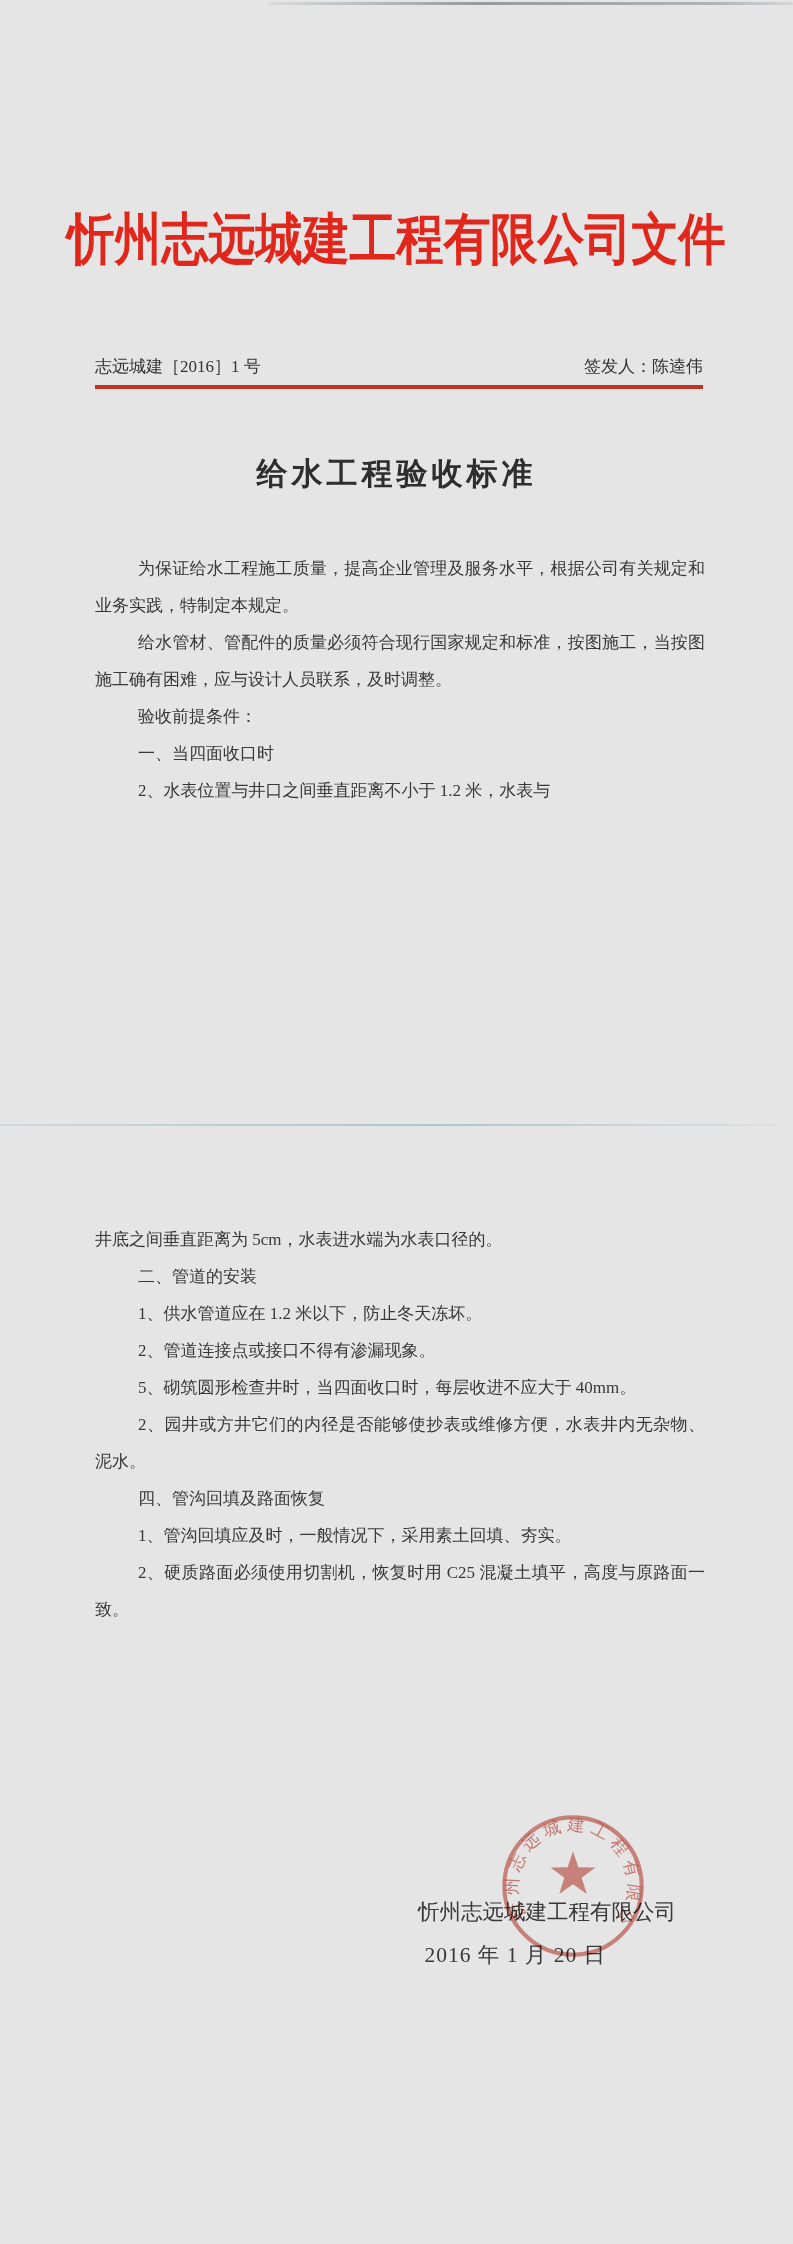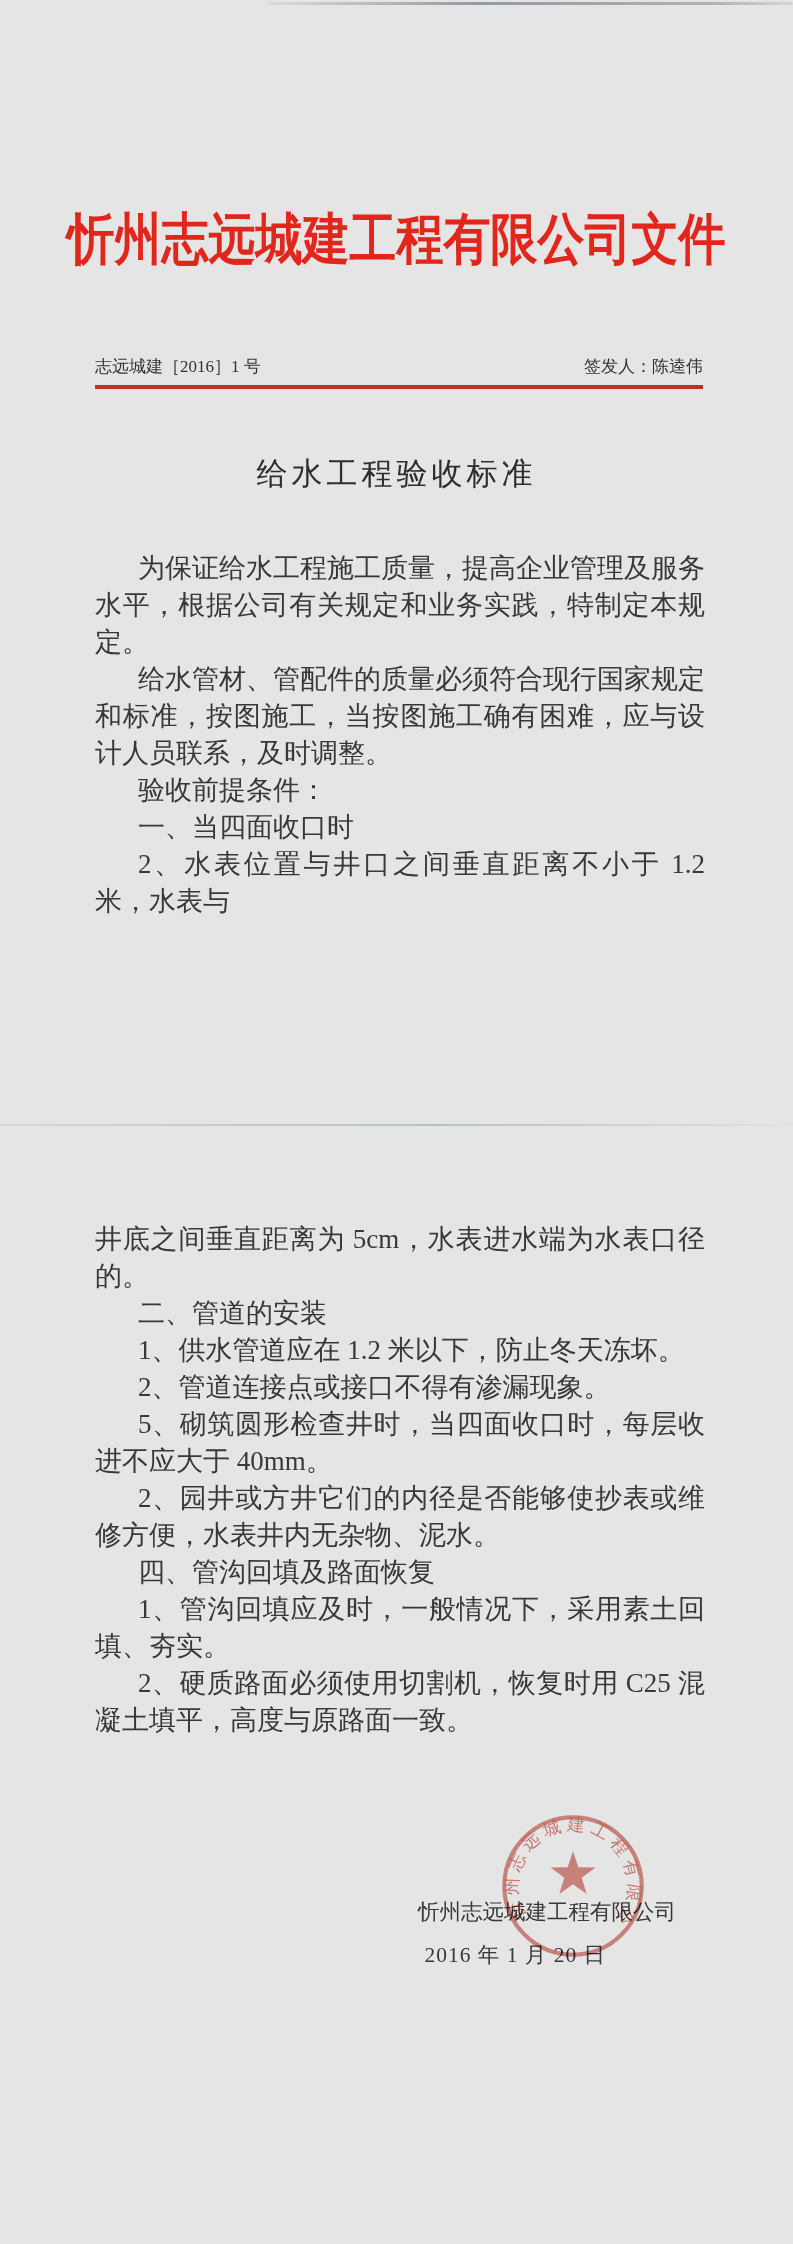--- a/index.html
+++ b/index.html
@@ -36,26 +36,26 @@
     display: flex; justify-content: space-between; align-items: flex-end;
     font-size: 17px; color: #333; margin-top: 6px;
   }
   .red-rule {
     position: absolute; top: 385px; left: 95px; width: 608px; height: 4px;
     background: #bf3226;
   }
   .doc-title {
     position: absolute; top: 453px; left: 0; width: 100%;
     text-align: center;
-    font-size: 31px; font-weight: normal; letter-spacing: 4px;
+    font-size: 31px; font-weight: bold; letter-spacing: 4px;
     color: #2e2e2e;
   }
   .body-block {
     position: absolute; left: 95px; width: 610px;
-    font-size: 27px; line-height: 37px; text-align: justify;
+    font-size: 17px; line-height: 37px; text-align: justify;
     color: #383838;
   }
   .body-block p { margin: 0; text-indent: 43px; }
   .body-block p.noindent { text-indent: 0; }
   .block-p1 { top: 550px; }
   .block-p2 { top: 1221px; }
   .signature {
     position: absolute; top: 1894px; right: 117px;
     text-align: right; color: #383838;
     font-size: 21.5px; line-height: 37px;

